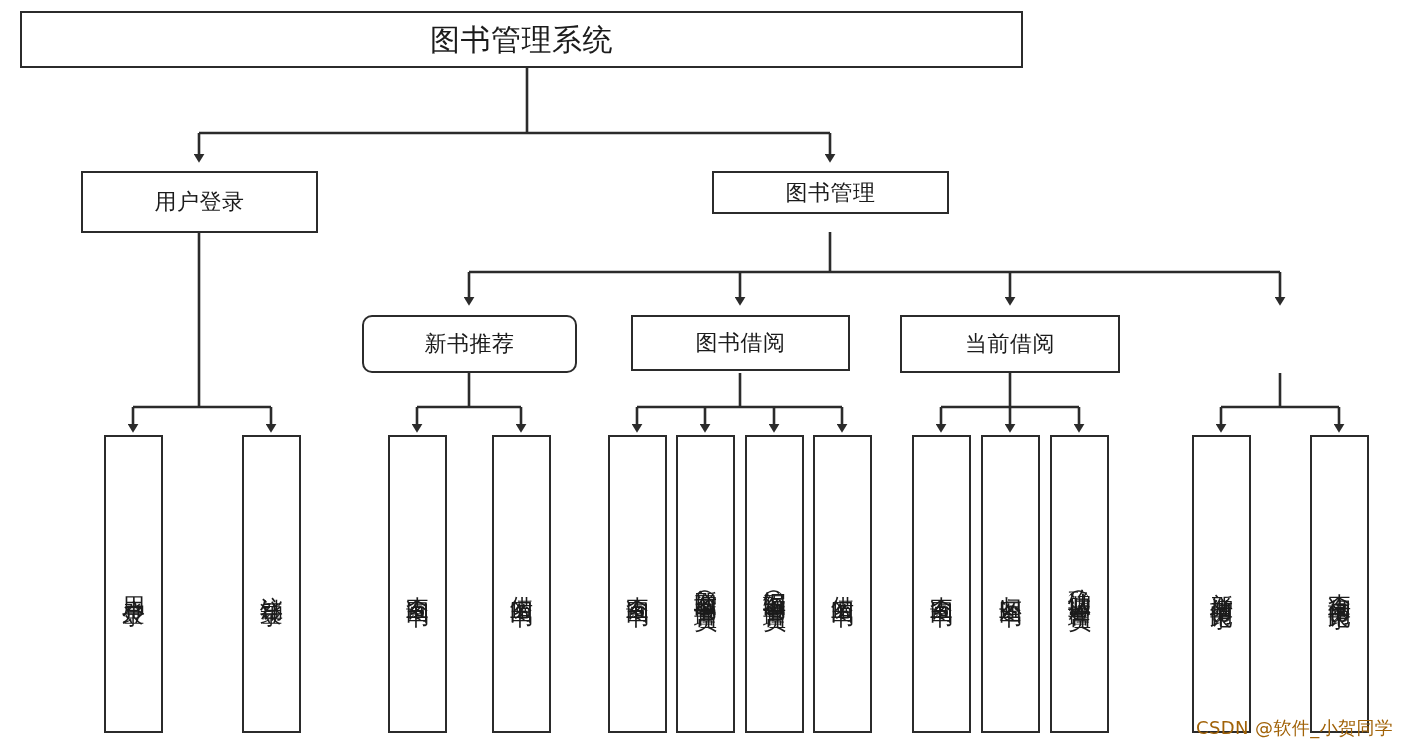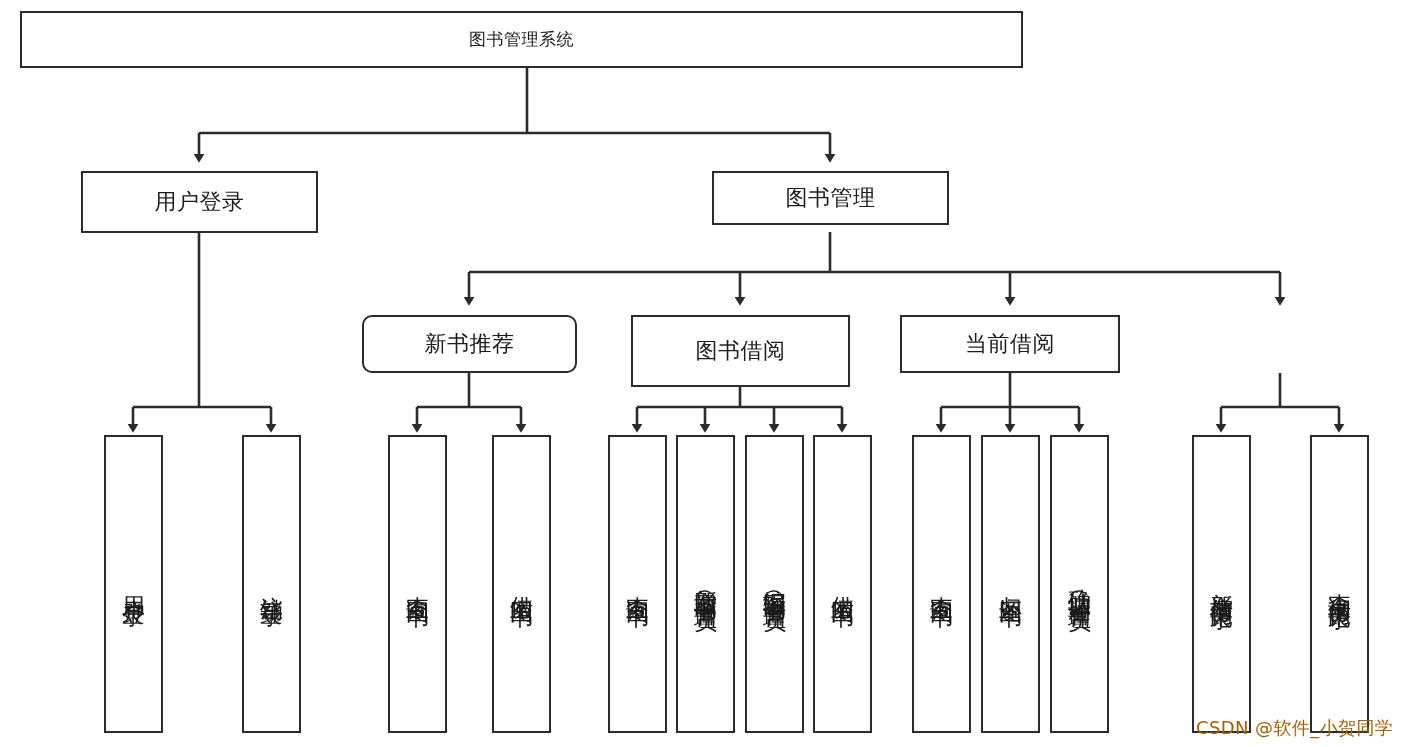--- a/index.html
+++ b/index.html
@@ -40,21 +40,21 @@
     text-align: center;
     line-height: 1.18;
     letter-spacing: 0.5px;
     white-space: pre-wrap;
   }
   
   .node.horiz .label {
     font-size: 22px;
   }
   .node.root .label {
-    font-size: 17px;
+    font-size: 30px;
   }
   
   .node.vert {
     align-items: center;
     justify-content: center;
   }
   .node.vert .label {
     writing-mode: vertical-rl;
     text-orientation: upright;
     font-size: 23px;
@@ -127,29 +127,29 @@
   </svg>
 
   <div class="node horiz root" style="left:20px; top:11px; width:1003px; height:57px;">
     <span class="label">图书管理系统</span>
   </div>
 
   <div class="node horiz" style="left:81px; top:171px; width:237px; height:62px;">
     <span class="label">用户登录</span>
   </div>
 
-  <div class="node horiz" style="left:712px; top:171px; width:237px; height:54px;">
+  <div class="node horiz" style="left:712px; top:171px; width:237px; height:43px;">
     <span class="label">图书管理</span>
   </div>
 
   <div class="node horiz" style="left:362px; top:315px; width:215px; height:58px;border-radius:10px;">
     <span class="label">新书推荐</span>
   </div>
 
-  <div class="node horiz" style="left:631px; top:315px; width:219px; height:72px;">
+  <div class="node horiz" style="left:631px; top:315px; width:219px; height:56px;">
     <span class="label">图书借阅</span>
   </div>
 
   <div class="node horiz" style="left:900px; top:315px; width:220px; height:58px;">
     <span class="label">当前借阅</span>
   </div>
 
 
   <div class="node vert" style="left:104px; top:435px; width:59px; height:298px;">
     <span class="label">用户登录</span>

